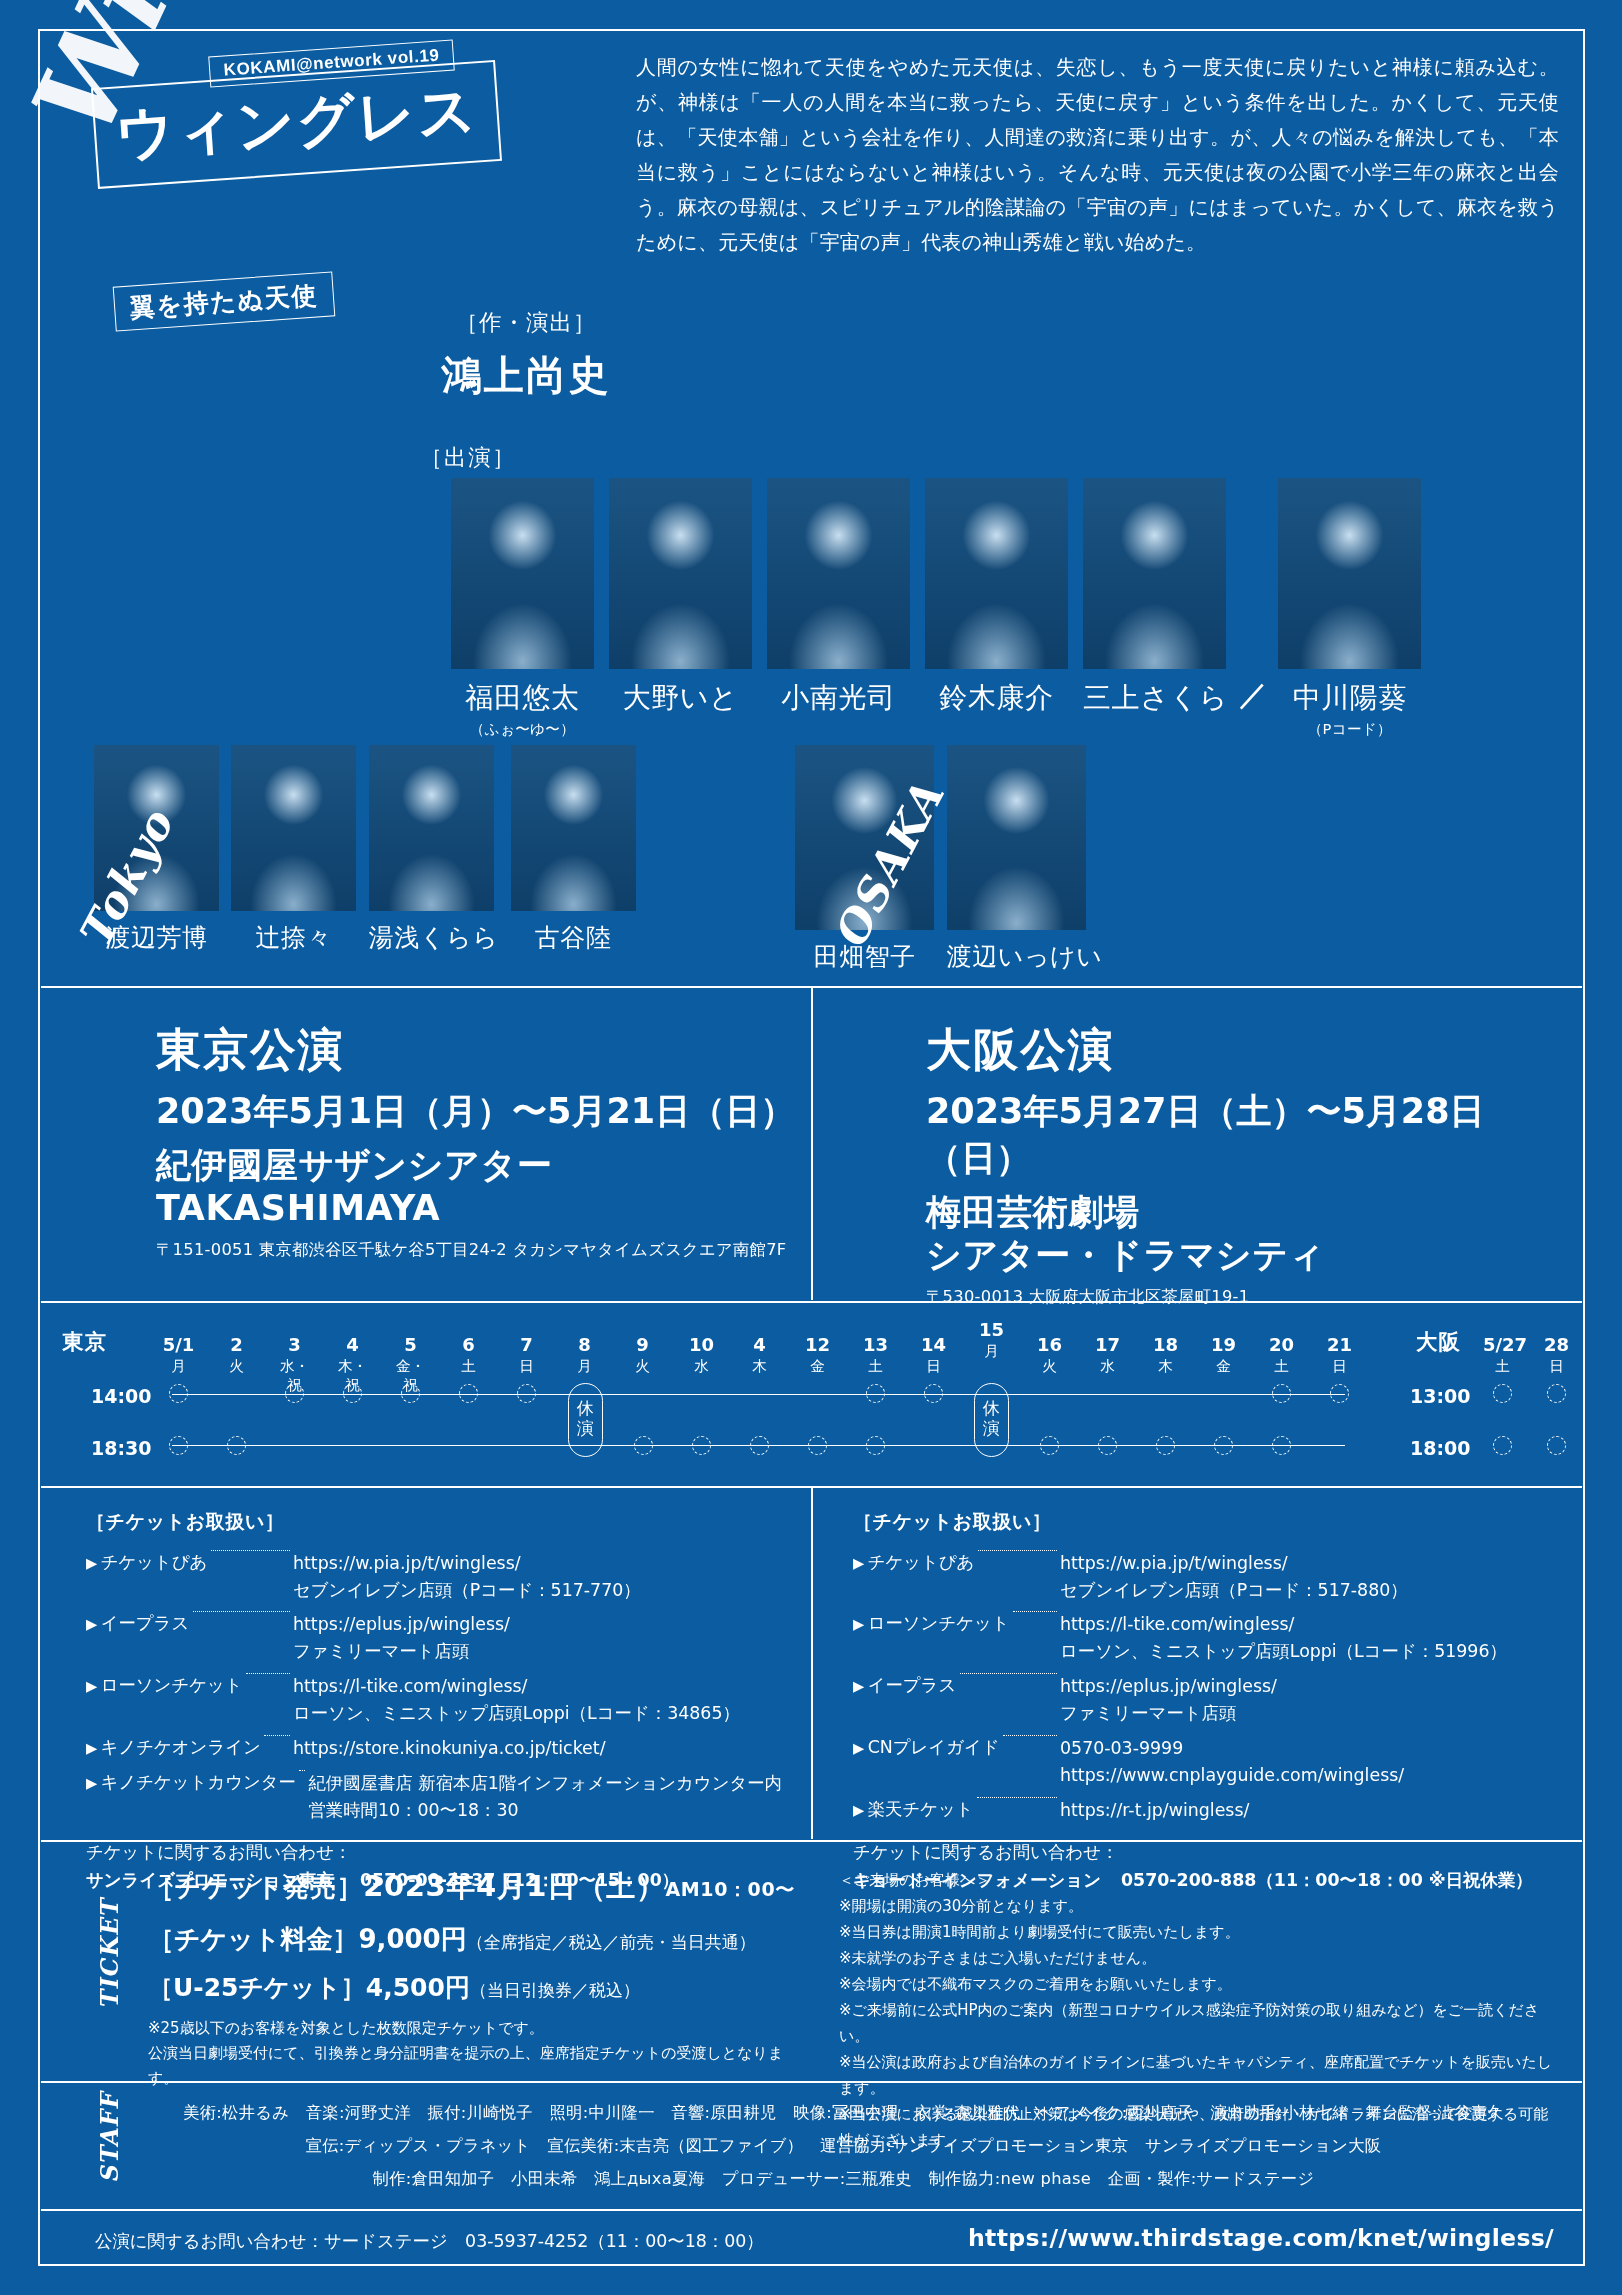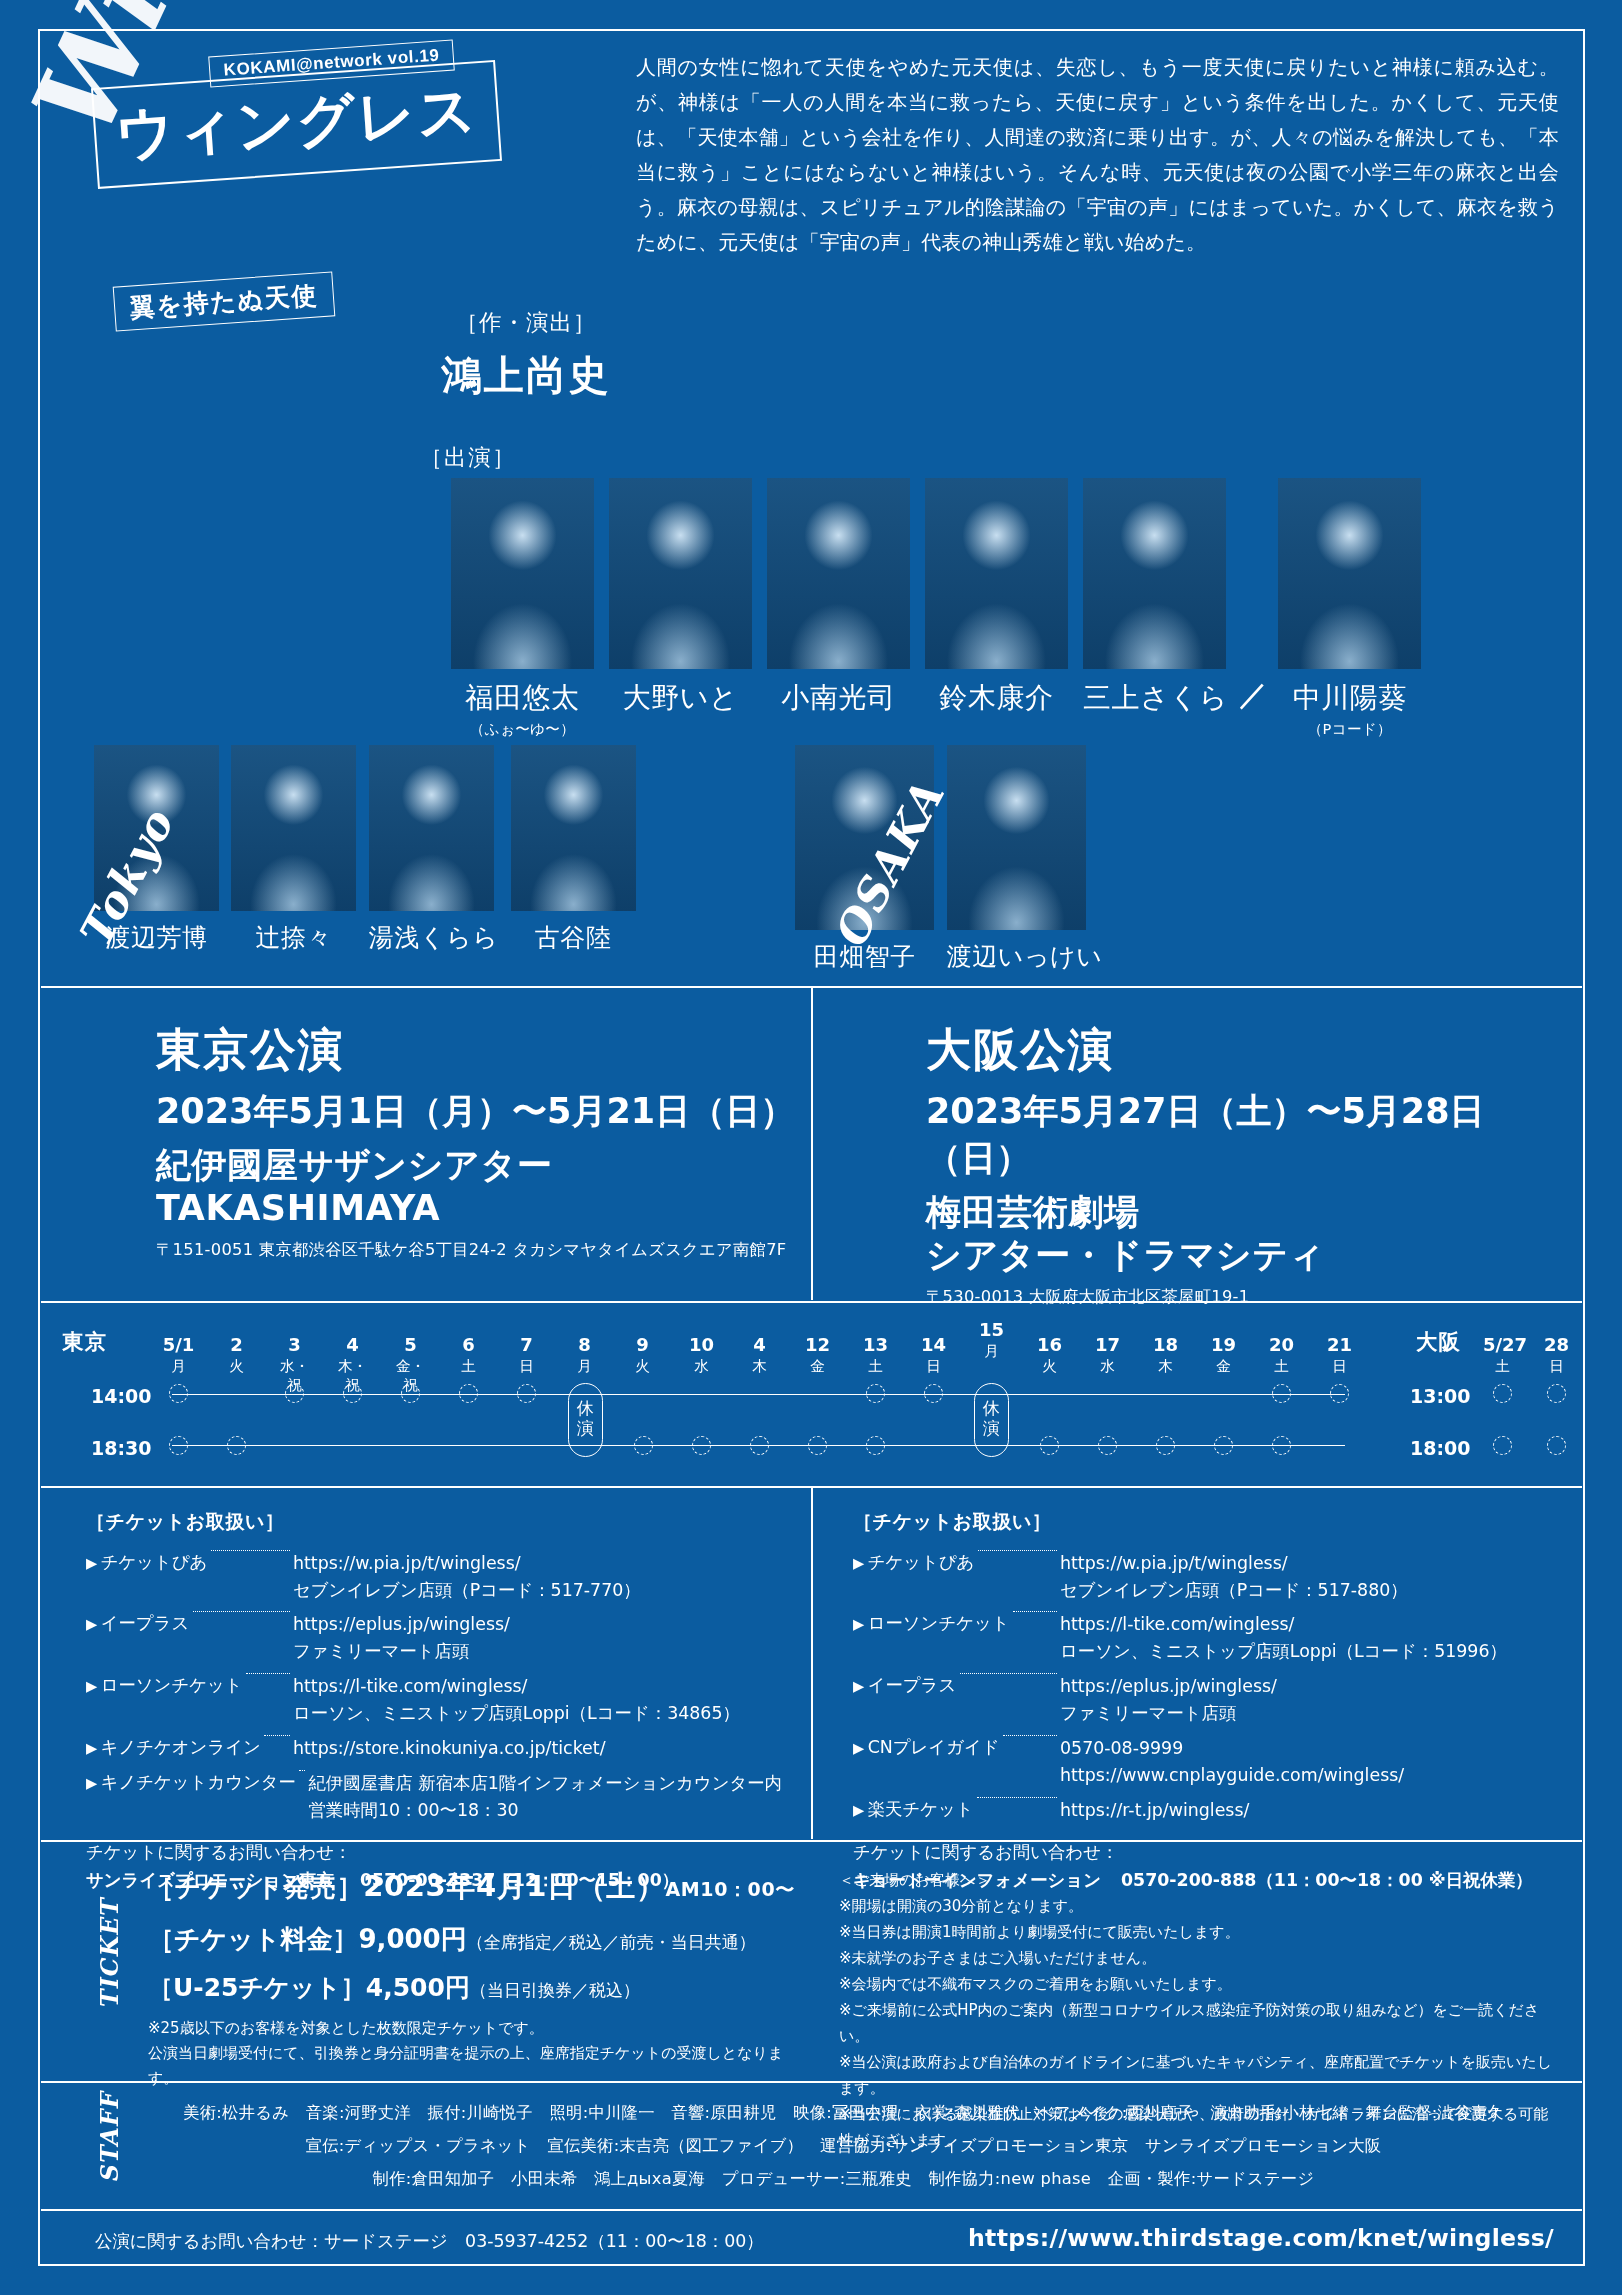--- a/index.html
+++ b/index.html
@@ -616,21 +616,21 @@
             <div class="dots-fill"></div>
             <div class="tick-val" style="width: 494px;">
               <span class="l2">https://eplus.jp/wingless/</span>
               <span class="l2">ファミリーマート店頭</span>
             </div>
           </div>
           <div class="tick-row">
             <div class="tick-name"><span class="tri">▶</span>CNプレイガイド</div>
             <div class="dots-fill"></div>
             <div class="tick-val" style="width: 494px;">
-              <span class="l2">0570-08-9999</span>
+              <span class="l2">0570-03-9999</span>
               <span class="l2">https://www.cnplayguide.com/wingless/</span>
             </div>
           </div>
           <div class="tick-row">
             <div class="tick-name"><span class="tri">▶</span>楽天チケット</div>
             <div class="dots-fill"></div>
             <div class="tick-val" style="width: 494px;">
               <span class="l2">https://r-t.jp/wingless/</span>
             </div>
           </div>

